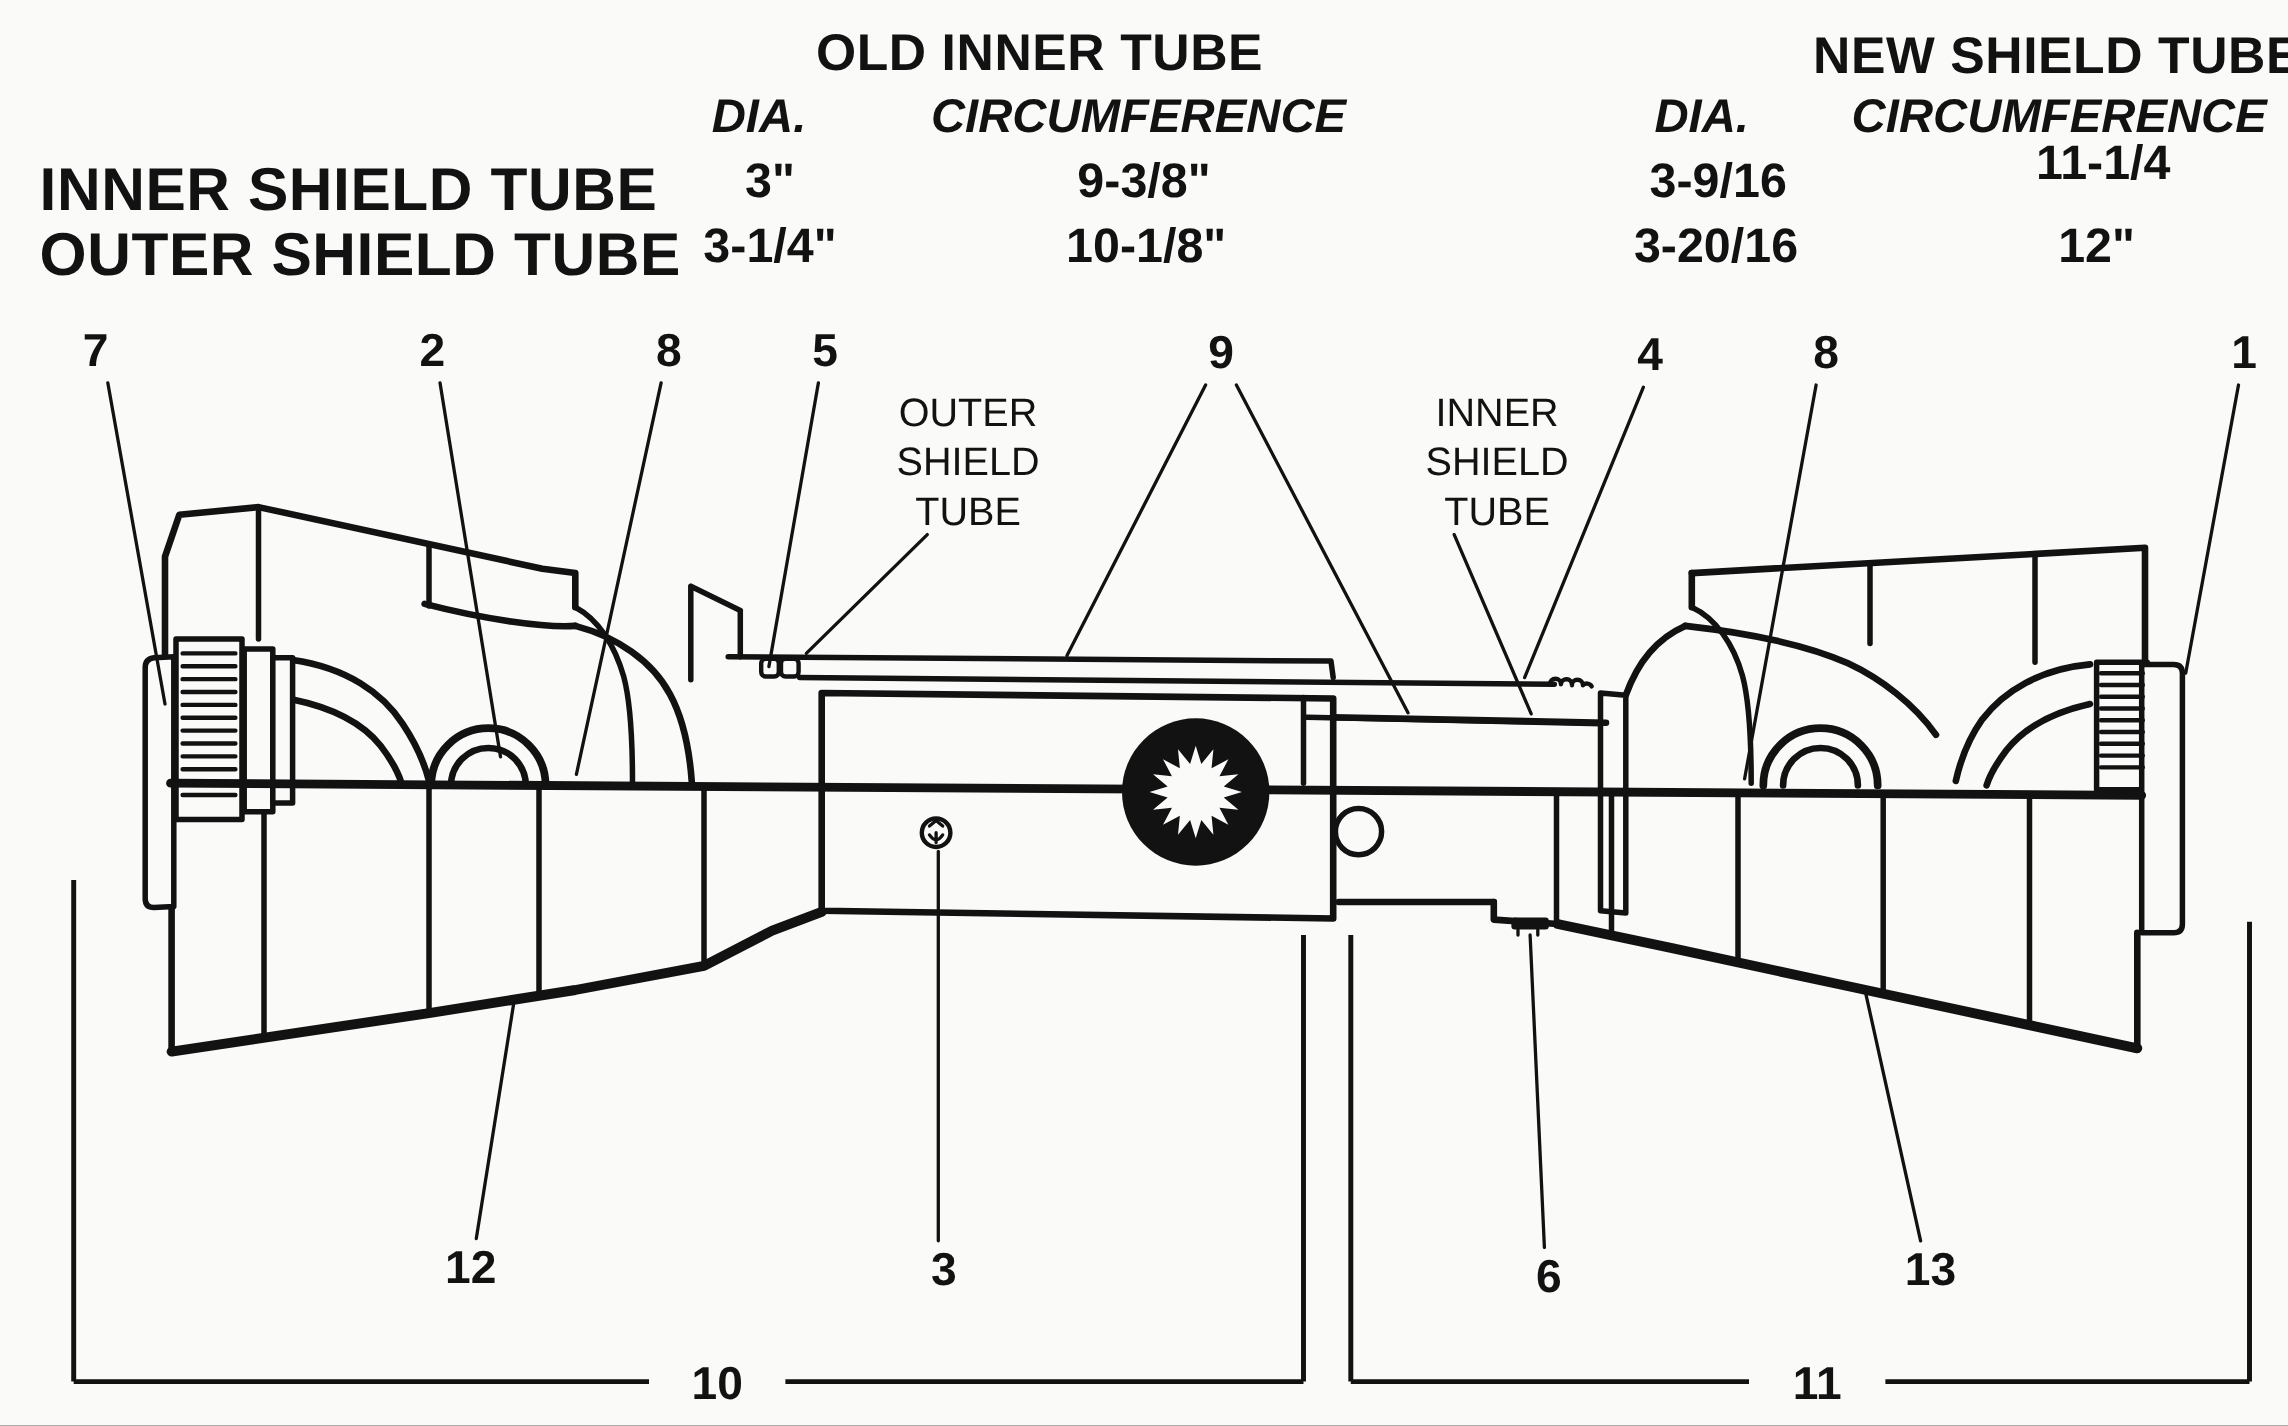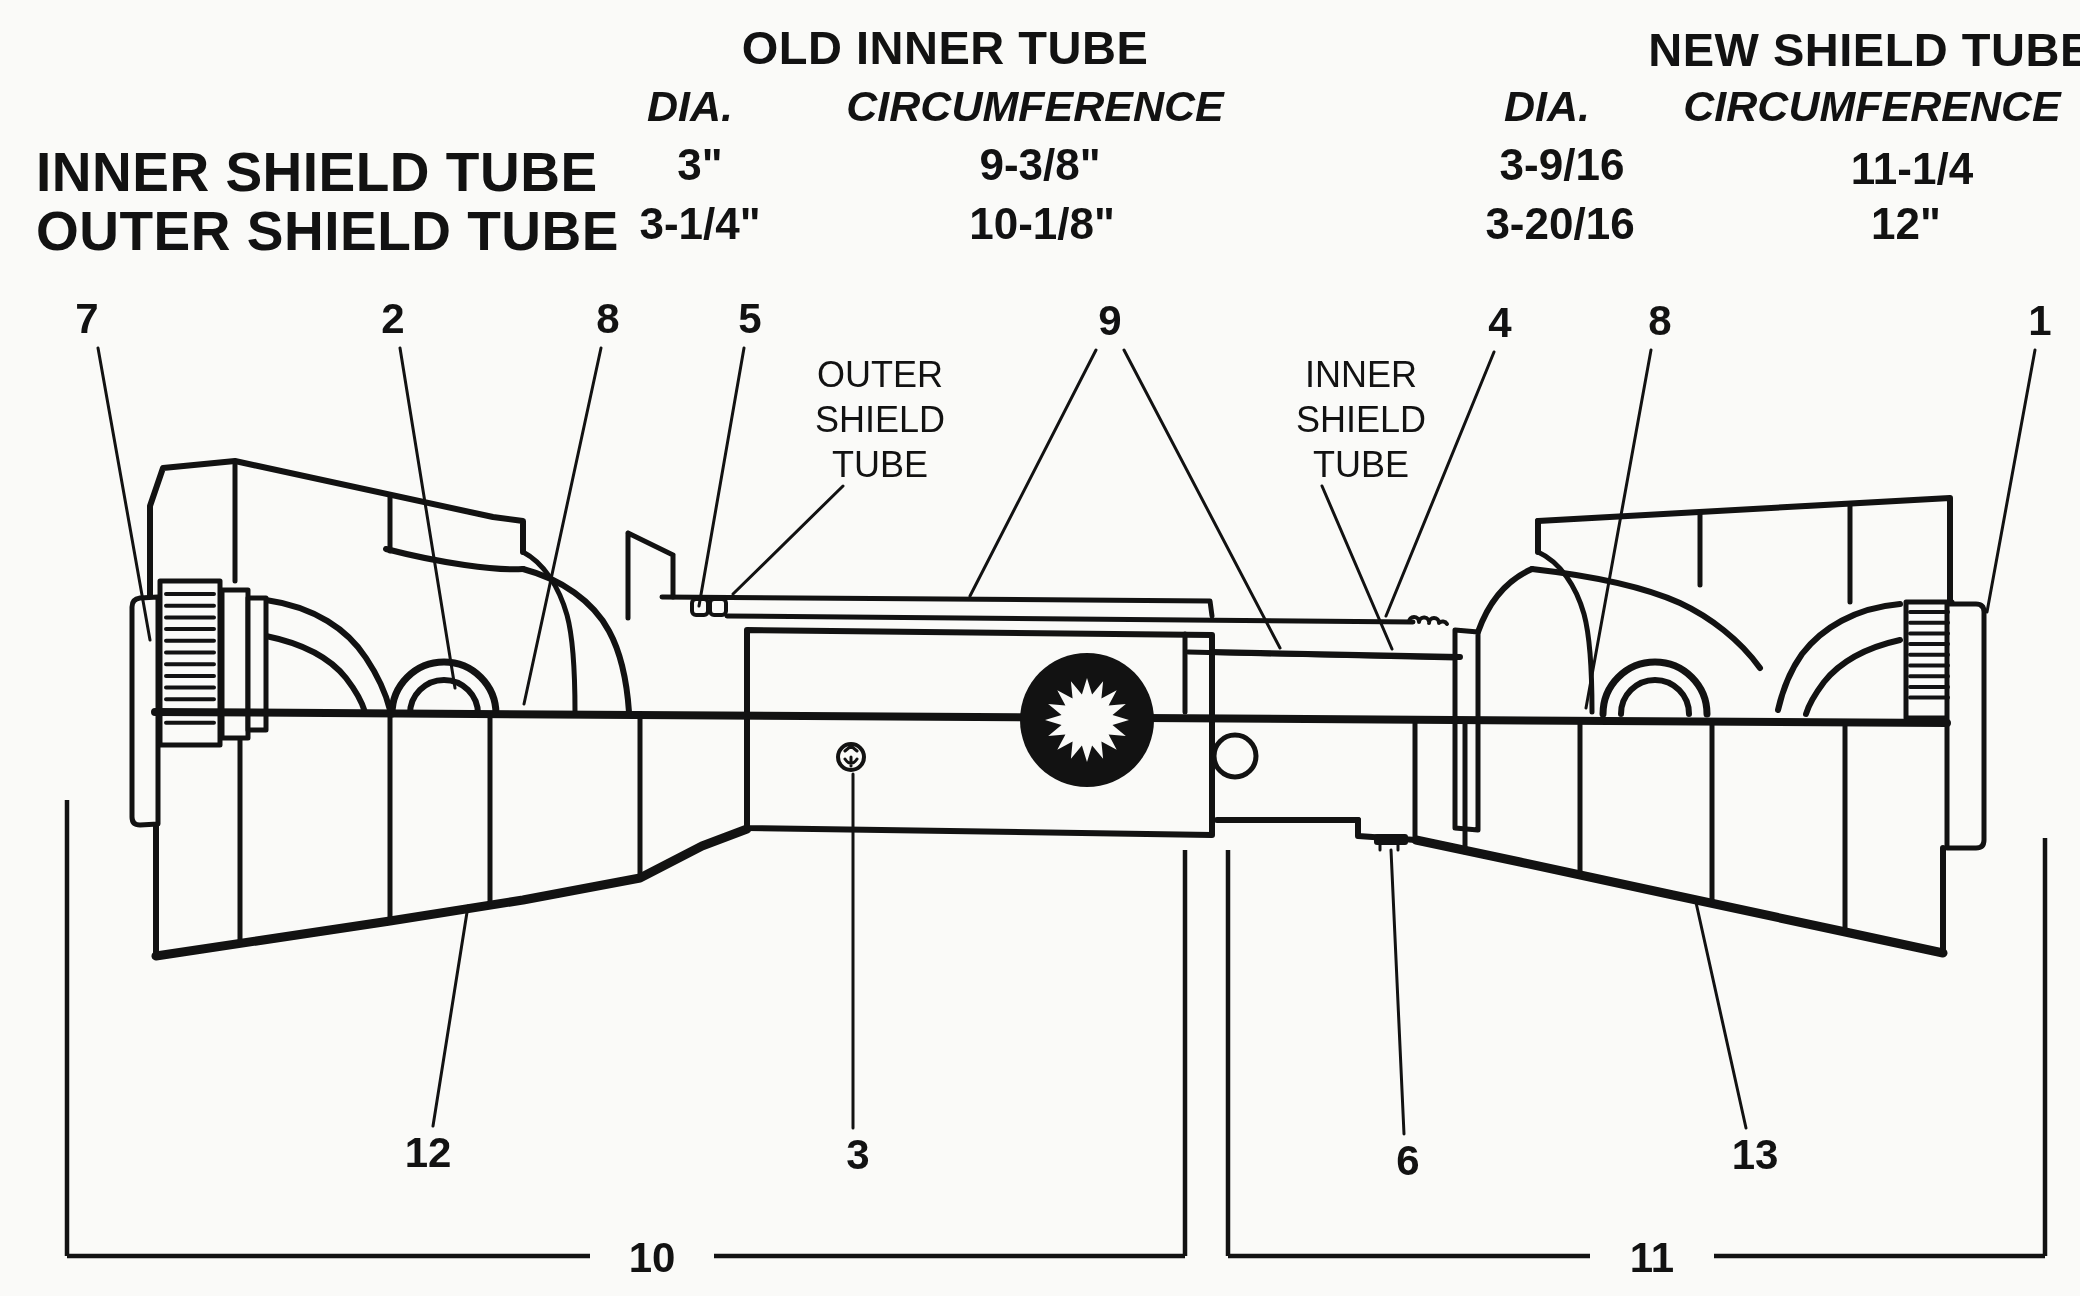--- a/index.html
+++ b/index.html
@@ -30,21 +30,21 @@
     <div class="cell hdr" style="left:1035px;top:82px">CIRCUMFERENCE</div>
     <div class="cell" style="left:700px;top:140px">3"</div>
     <div class="cell" style="left:1040px;top:140px">9-3/8"</div>
     <div class="cell" style="left:700px;top:199px">3-1/4"</div>
     <div class="cell" style="left:1042px;top:199px">10-1/8"</div>
 
     <div class="cell title" style="left:1870px;top:22px">NEW SHIELD TUBE</div>
     <div class="cell hdr" style="left:1547px;top:82px">DIA.</div>
     <div class="cell hdr" style="left:1872px;top:82px">CIRCUMFERENCE</div>
     <div class="cell" style="left:1562px;top:140px">3-9/16</div>
-    <div class="cell" style="left:1912px;top:144px">11-1/4</div>
+    <div class="cell" style="left:1912px;top:124px">11-1/4</div>
     <div class="cell" style="left:1560px;top:199px">3-20/16</div>
     <div class="cell" style="left:1906px;top:199px">12"</div>
   </div>
 
   <svg width="2080" height="1296" viewBox="0 0 2080 1296">
     <g stroke="#121212" fill="none" stroke-linecap="round" stroke-linejoin="round">
 
       <path stroke-width="6" d="M150,597 L150,506 L163,468 L235,461 L493,517 L523,521 L523,552"></path>
       <path stroke-width="5" d="M235,461 V581 M390,496 V551"></path>
       <path stroke-width="6" d="M156,826 V956"></path>

